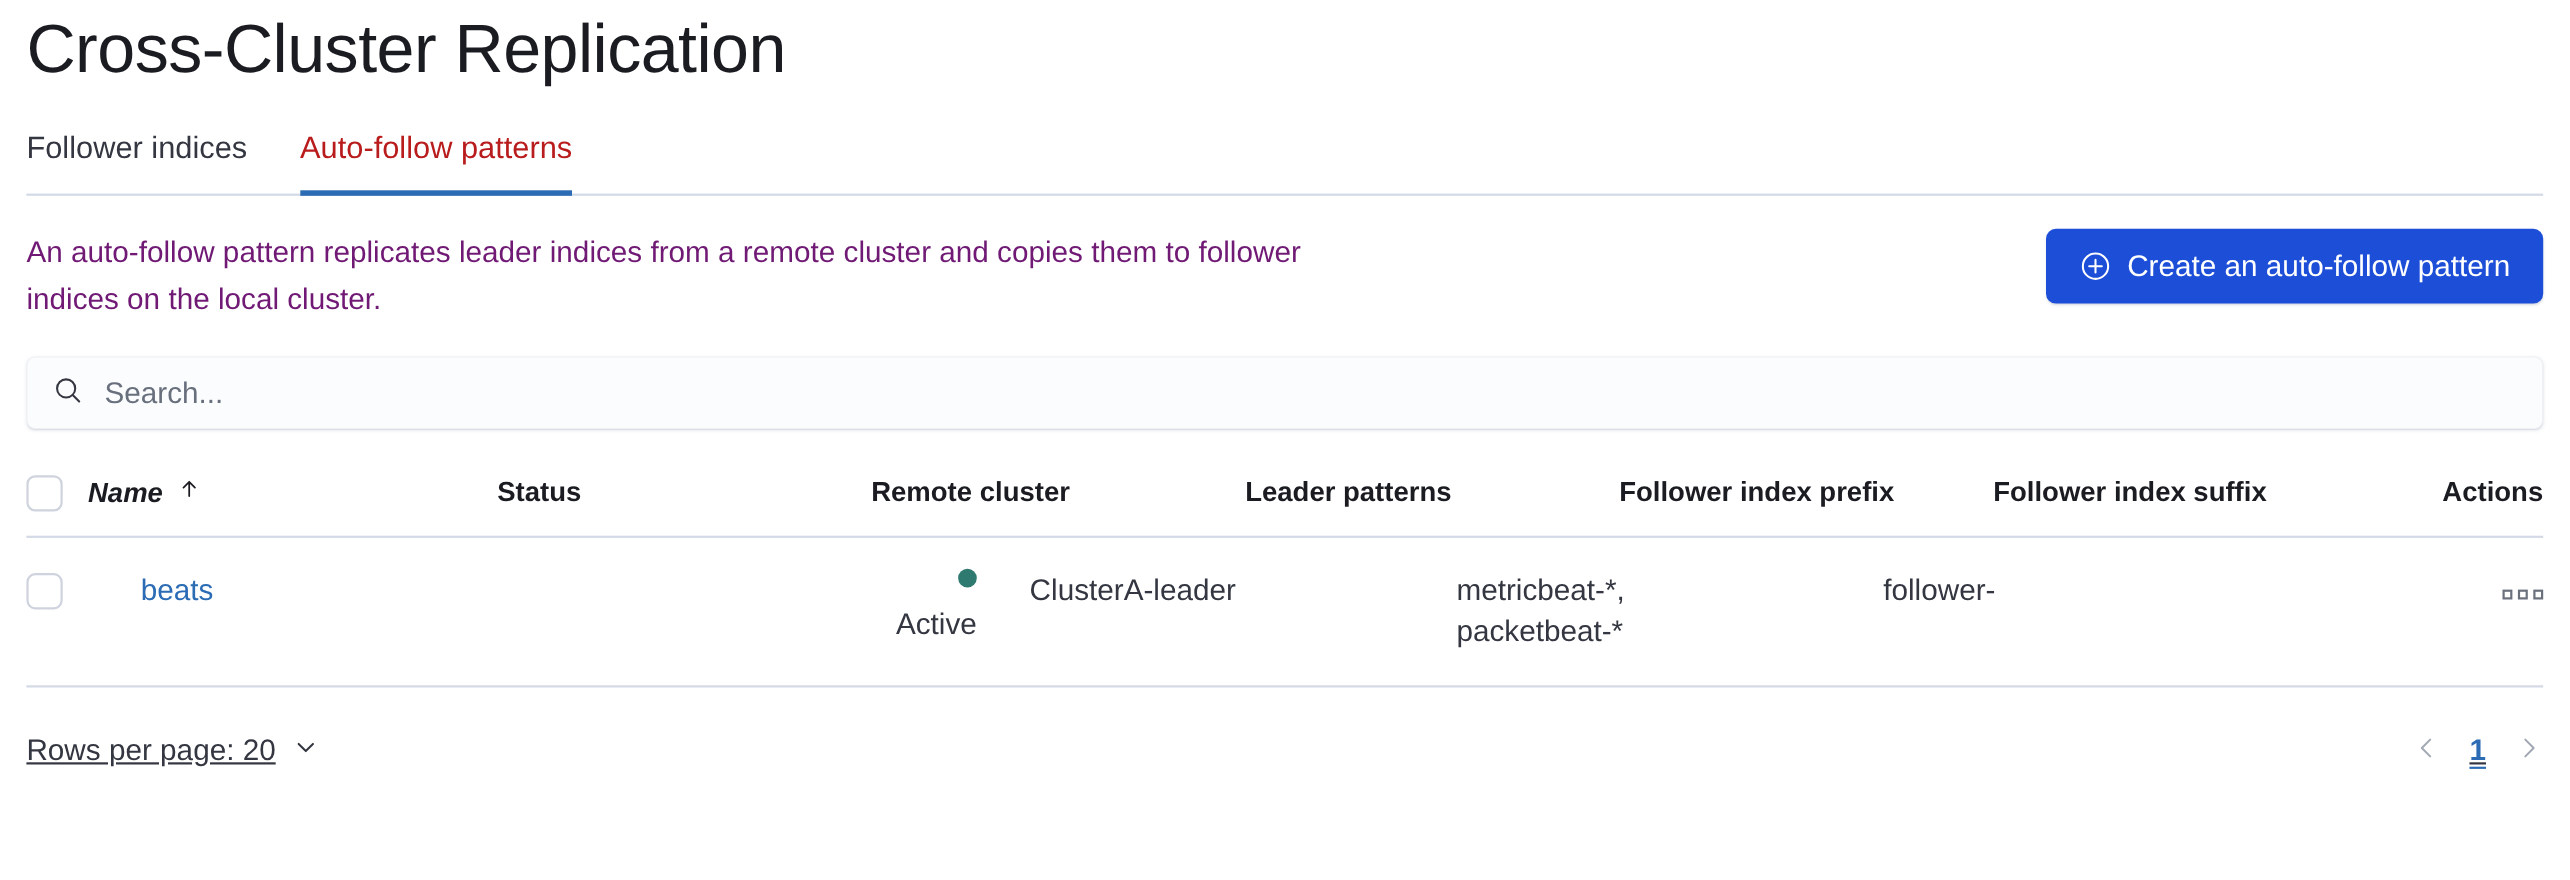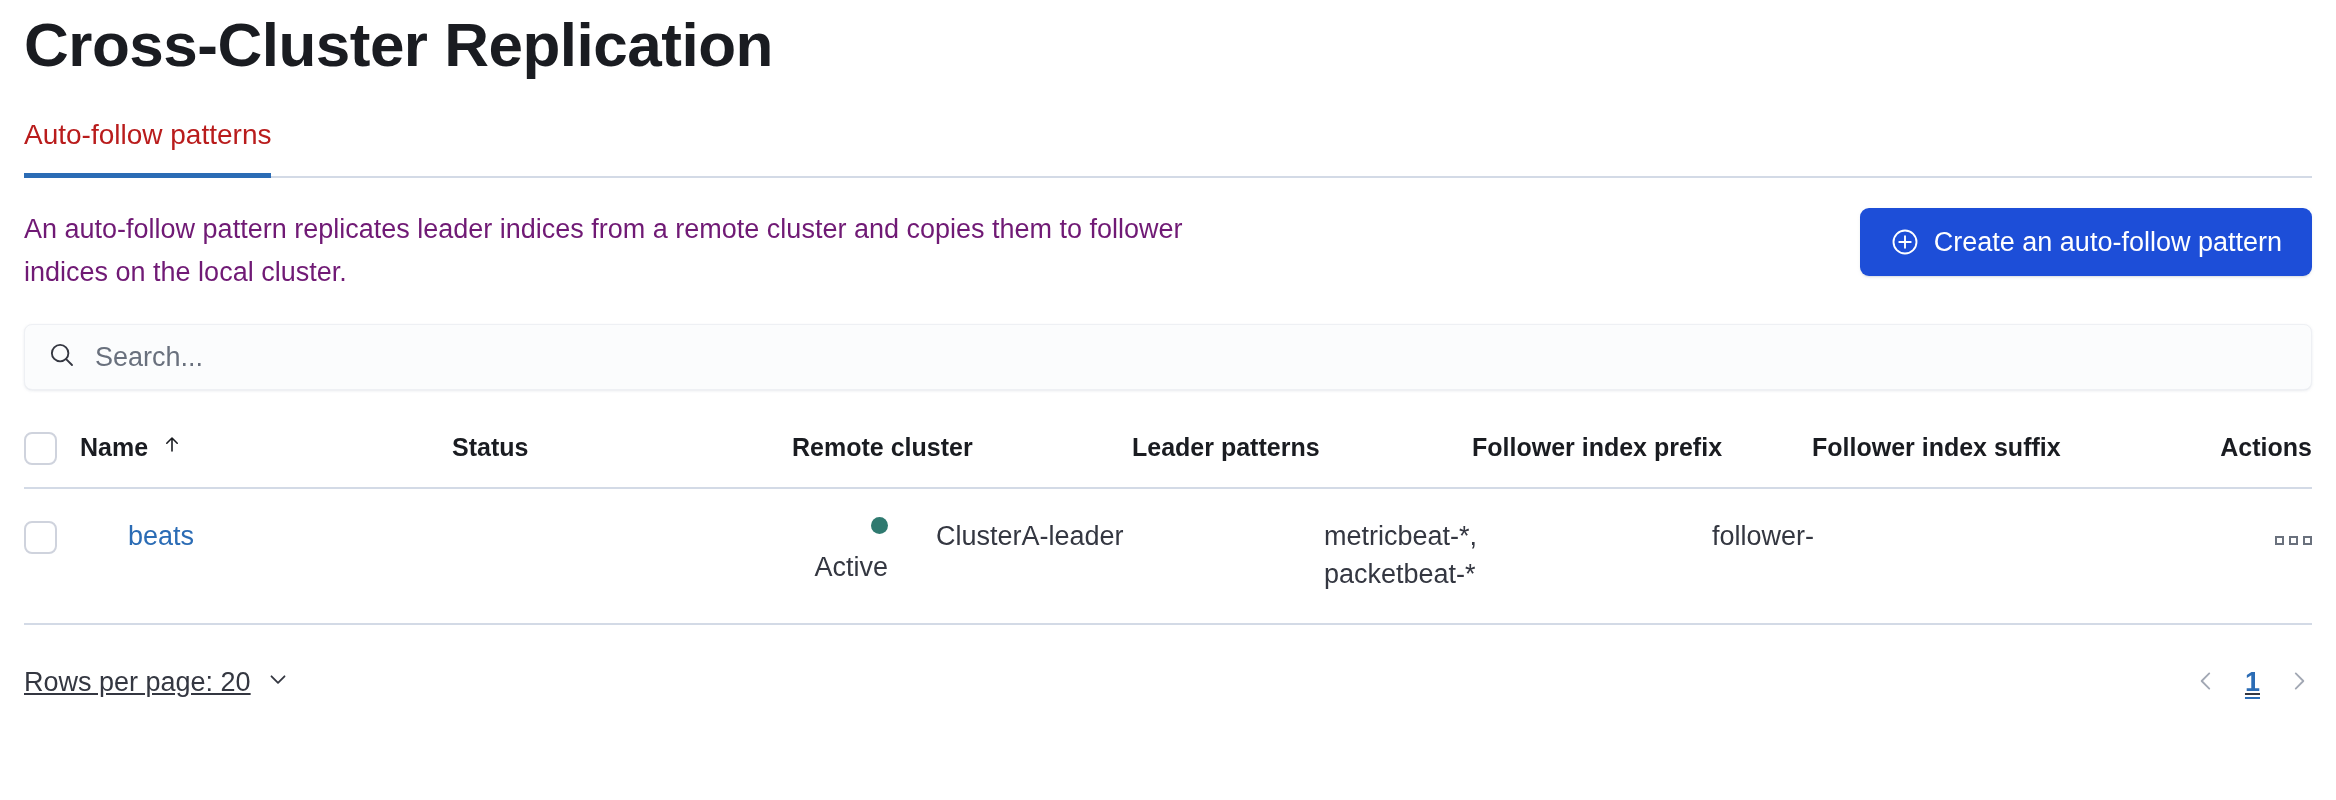--- a/index.html
+++ b/index.html
@@ -18,21 +18,21 @@
     width: 2336px;
     height: 800px;
     padding: 0 24px;
     overflow: hidden;
   }
 
   
   .page-title {
     font-size: 62px;
     line-height: 74px;
-    font-weight: 700;
+    font-weight: 400;
     color: #1a1c21;
     letter-spacing: -0.5px;
     padding-top: 8px;
   }
 
   
   .tabs {
     position: relative;
     display: flex;
     align-items: flex-end;
@@ -148,21 +148,21 @@
   .col-prefix  { flex: 0 0 340px; }
   .col-suffix  { flex: 1 1 auto; }
   .col-actions { flex: 0 0 110px; text-align: right; }
 
   .th {
     font-size: 25px;
     line-height: 30px;
     font-weight: bold;
     color: #1a1c21;
   }
-  .th-sortable { display: inline-flex; align-items: center; gap: 12px; cursor: pointer; }
+  .th-sortable { display: inline-flex; align-items: center; gap: 12px; cursor: pointer; font-style: italic; }
   .sort-arrow { display: block; }
 
   .td {
     font-size: 27px;
     line-height: 38px;
     color: #343741;
     font-weight: 300;
   }
   .link { color: #2b6cb5; cursor: pointer; text-decoration: none; }
 
@@ -233,20 +233,23 @@
   }
 </style>
 </head>
 <body>
 
 <div class="page">
 
   <h1 class="page-title">Cross-Cluster Replication</h1>
 
   <div class="tabs">
+    <div class="tab">
+      <span>Follower indices</span>
+    </div>
     <div class="tab active">
       <span>Auto-follow patterns</span>
     </div>
   </div>
 
   <div class="intro">
     <p class="intro-text">An auto-follow pattern replicates leader indices from a remote cluster and copies them to follower indices on the local cluster.</p>
     <button class="cta-button">
       <span>
         <svg width="30" height="30" viewBox="0 0 24 24" fill="none" aria-hidden="true">

